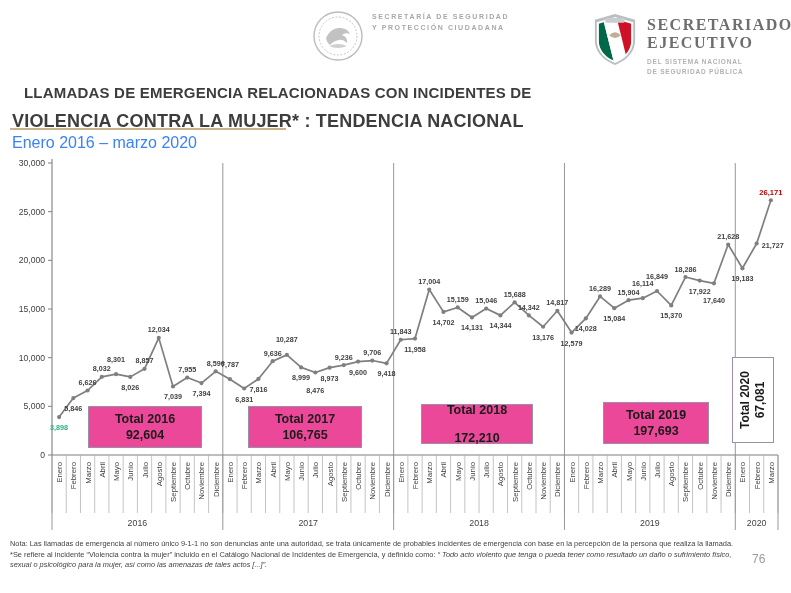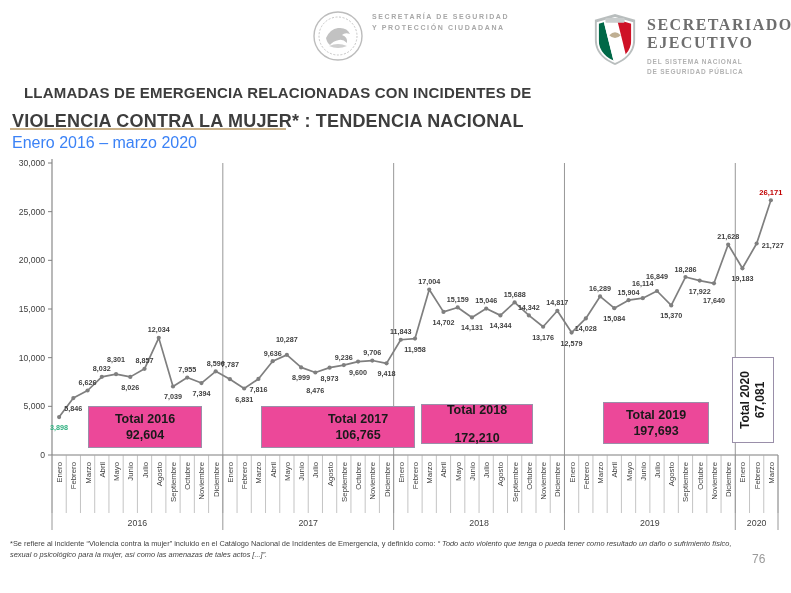--- a/index.html
+++ b/index.html
@@ -30,21 +30,21 @@
   .subtitle{left:12px;top:134px;font-size:16px;color:#3b82f6;}
   
   #chart-svg{left:6px;top:150px;}
   
   .total-box{
     background:#ec4899;border:1.5px solid #9a8fa9;
     display:flex;flex-direction:column;justify-content:center;align-items:center;
     font-size:12.5px;font-weight:700;color:#1a1a1a;line-height:1.3;text-align:center;
   }
   .tb-2016{left:88px;top:406px;width:112px;height:40px;}
-  .tb-2017{left:261px;top:406px;width:112px;height:40px;padding-left:40px;}
+  .tb-2017{left:248px;top:406px;width:112px;height:40px;}
   .tb-2018{left:421px;top:404px;width:110px;height:38px;gap:12px;}
   .tb-2019{left:603px;top:402px;width:104px;height:40px;}
   .tb-2020{left:732px;top:357px;width:40px;height:84px;border:none;background:transparent;}
   .tb-2020-inner{
     position:absolute;width:84px;height:40px;left:-22px;top:22px;
     transform:rotate(-90deg);
     background:#fff;border:1.5px solid #9a8fa9;
     display:flex;flex-direction:column;justify-content:center;align-items:center;
     font-size:12px;font-weight:700;color:#1a1a1a;line-height:1.25;
   }
@@ -370,15 +370,16 @@
   <div>197,693</div>
 </div>
 <div class="abs total-box tb-2020">
   <div class="tb-2020-inner">
     <div>Total 2020</div>
     <div>67,081</div>
   </div>
 </div>
 
 <div class="abs footnotes">
+  <div>Nota: Las llamadas de emergencia al número único 9-1-1 no son denuncias ante una autoridad, se trata únicamente de probables incidentes de emergencia con base en la percepción de la persona que realiza la llamada.</div>
   <div><span>*Se refiere al incidente “Violencia contra la mujer” incluido en el Catálogo Nacional de Incidentes de Emergencia, y definido como: </span><span class="it">“ Todo acto violento que tenga o pueda tener como resultado un daño o sufrimiento físico, sexual o psicológico para la mujer, así como las amenazas de tales actos [...]”.</span></div>
 </div>
 <div class="abs page-number">76</div>
 
 </body></html>

